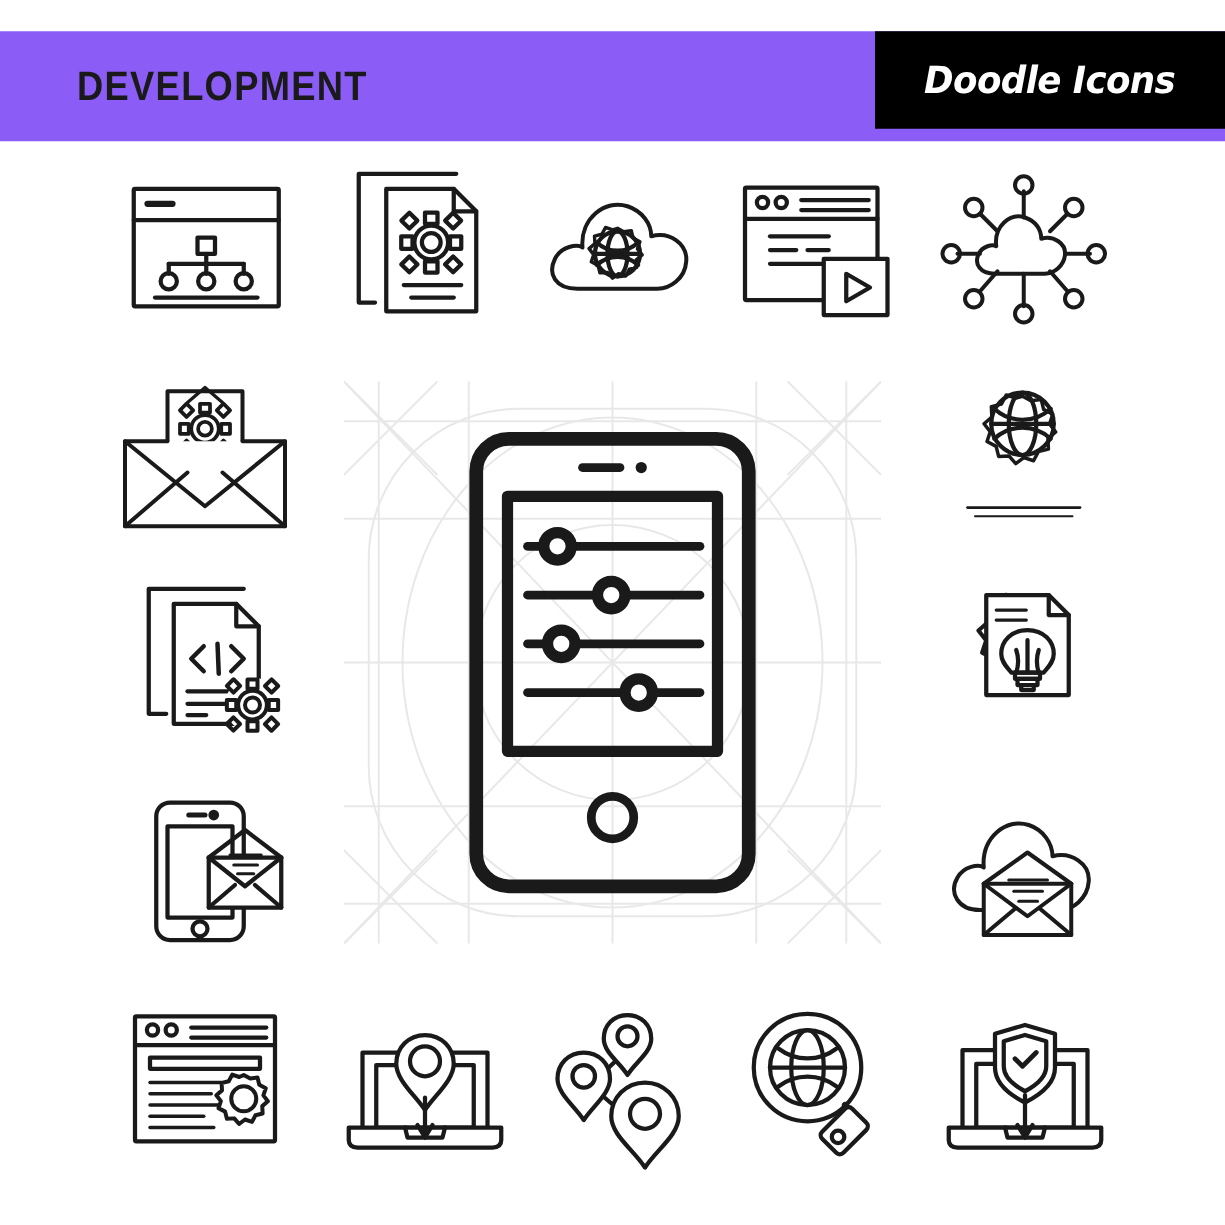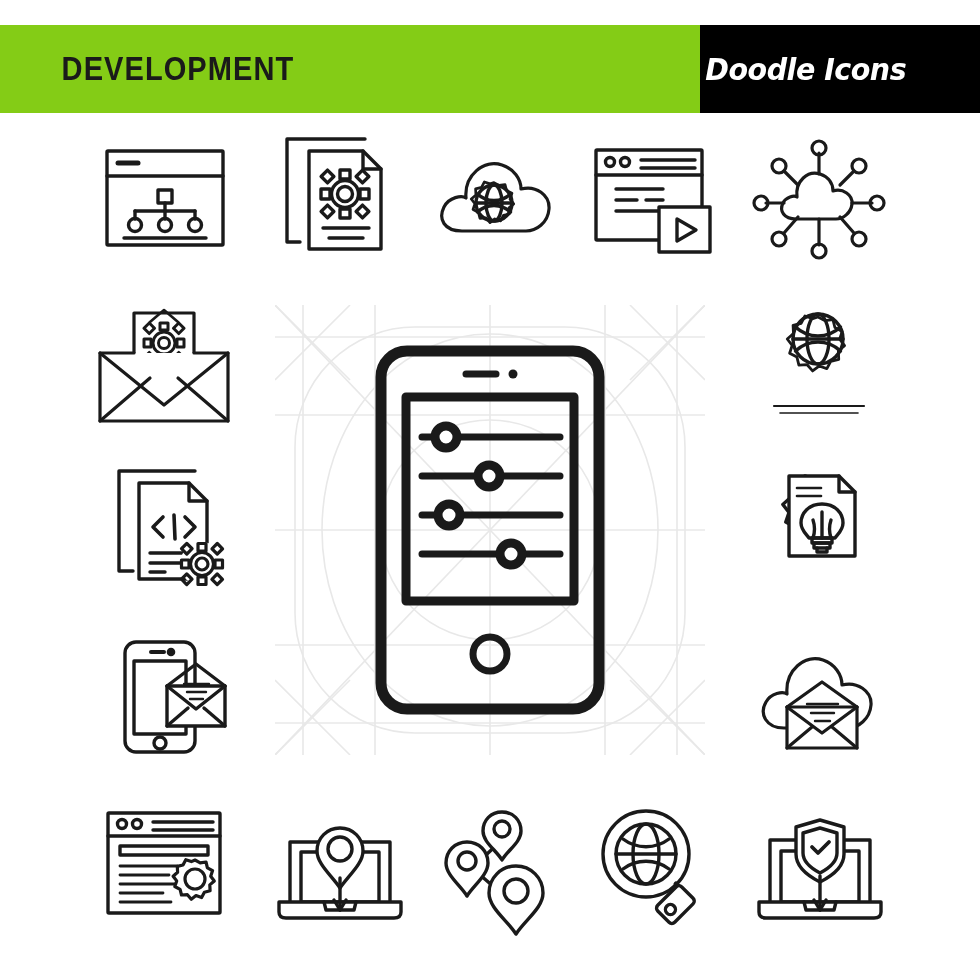--- a/index.html
+++ b/index.html
@@ -16,21 +16,21 @@
     position: relative;
   }
 
   
   .header {
     position: absolute;
     left: 0;
     top: 25px;
     width: 980px;
     height: 88px;
-    background: #84cc16;
+    background: #8b5cf6;
     display: flex;
     align-items: stretch;
   }
   .header-title {
     flex: 0 0 auto;
     display: flex;
     align-items: center;
     padding-left: 70px;
     font-family: "Liberation Sans Narrow", "Liberation Sans", sans-serif;
     font-size: 33px;
@@ -39,25 +39,25 @@
     color: #1a1a1a;
     transform: scaleX(0.88);
     transform-origin: left center;
     white-space: nowrap;
   }
   .header-brand {
     position: absolute;
     right: 0;
     top: 0;
     width: 280px;
-    height: 88px;
+    height: 78px;
     background: #000000;
     display: flex;
     align-items: center;
-    justify-content: flex-start;
+    justify-content: center;
   }
   .header-brand-text {
     color: #ffffff;
     font-family: "DejaVu Sans", sans-serif;
     font-size: 30px;
     font-style: italic;
     font-weight: 600;
     letter-spacing: -0.5px;
     transform: scaleX(0.95);
     white-space: nowrap;

